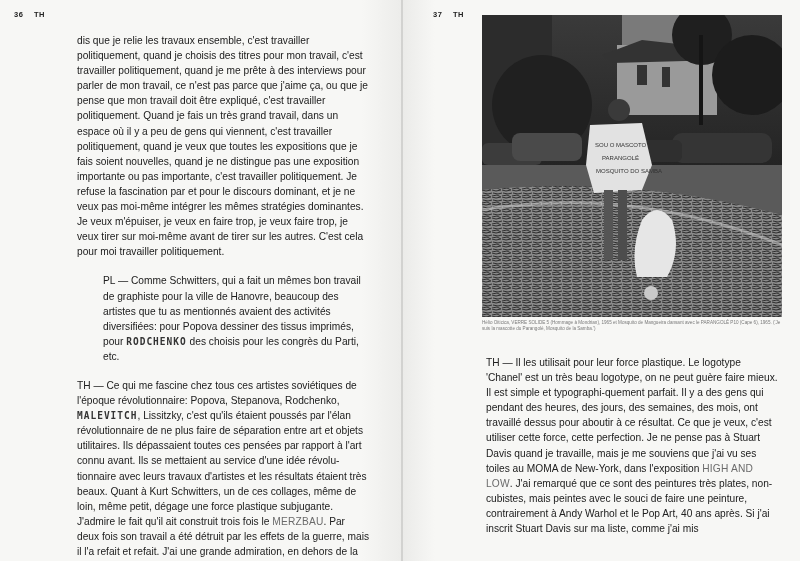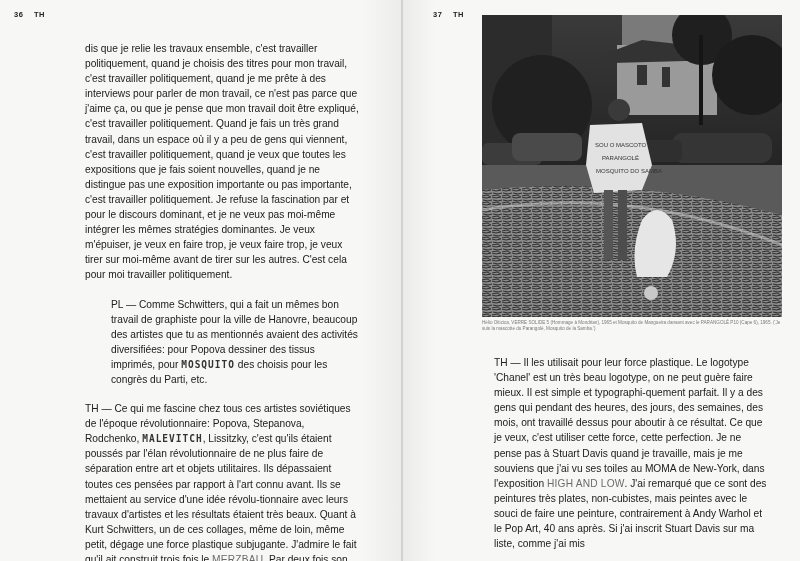--- a/index.html
+++ b/index.html
@@ -20,21 +20,21 @@
   .folio {
     position: absolute; top: 10px; font-size: 7.5px; font-weight: bold; letter-spacing: 0.5px; color: #222;
   }
   .folio .num { margin-right: 8px; margin-top: 36px; }
   .left .folio { left: 14px; }
   .right .folio { left: 30px; }
 
   .text {
     position: absolute; font-size: 10.2px; line-height: 15.1px; color: #202020;
   }
-  .text p { margin: 12px; }
+  .text p { margin: 4px; }
   .text p.indent { padding-left: 26px; }
   .text p.gap { margin-top: 14px; }
   .left .text { left: 73px; top: 29px; width: 300px; }
   .right .text { left: 79px; top: 341px; width: 300px; }
 
   .title { color: #6b6b6b; letter-spacing: 0.2px; }
   .stencil {
     font-family: "DejaVu Sans Mono", monospace; font-weight: bold; letter-spacing: 1px;
     font-size: 9.5px; color: #333; display: inline-block; transform: scaleY(1.05);
   }
@@ -55,21 +55,21 @@
 
   <div class="page left">
     <div class="folio">
       <span class="num">36</span>
       <span>TH</span>
     </div>
 
     <div class="text">
       <p>dis que je relie les travaux ensemble, c'est travailler politiquement, quand je choisis des titres pour mon travail, c'est travailler politiquement, quand je me prête à des interviews pour parler de mon travail, ce n'est pas parce que j'aime ça, ou que je pense que mon travail doit être expliqué, c'est travailler politiquement. Quand je fais un très grand travail, dans un espace où il y a peu de gens qui viennent, c'est travailler politiquement, quand je veux que toutes les expositions que je fais soient nouvelles, quand je ne distingue pas une exposition importante ou pas importante, c'est travailler politiquement. Je refuse la fascination par et pour le discours dominant, et je ne veux pas moi-même intégrer les mêmes stratégies dominantes. Je veux m'épuiser, je veux en faire trop, je veux faire trop, je veux tirer sur moi-même avant de tirer sur les autres. C'est cela pour moi travailler politiquement.</p>
 
-      <p class="indent gap"><span>PL — Comme Schwitters, qui a fait un mêmes bon travail de graphiste pour la ville de Hanovre, beaucoup des artistes que tu as mentionnés avaient des activités diversifiées: pour Popova dessiner des tissus imprimés, pour </span><span class="stencil">MOSQUITO</span><span> des choisis pour les congrès du Parti, etc.</span></p>
+      <p class="indent gap"><span>PL — Comme Schwitters, qui a fait un mêmes bon travail de graphiste pour la ville de Hanovre, beaucoup des artistes que tu as mentionnés avaient des activités diversifiées: pour Popova dessiner des tissus imprimés, pour </span><span class="stencil">RODCHENKO</span><span> des choisis pour les congrès du Parti, etc.</span></p>
 
       <p class="gap"><span>TH — Ce qui me fascine chez tous ces artistes soviétiques de l'époque révolutionnaire: Popova, Stepanova, Rodchenko, </span><span class="stencil">MALEVITCH</span><span>, Lissitzky, c'est qu'ils étaient poussés par l'élan révolutionnaire de ne plus faire de séparation entre art et objets utilitaires. Ils dépassaient toutes ces pensées par rapport à l'art connu avant. Ils se mettaient au service d'une idée révolu-tionnaire avec leurs travaux d'artistes et les résultats étaient très beaux. Quant à Kurt Schwitters, un de ces collages, même de loin, même petit, dégage une force plastique subjugante. J'admire le fait qu'il ait construit trois fois le </span><span class="title">MERZBAU</span><span>. Par deux fois son travail a été détruit par les effets de la guerre, mais il l'a refait et refait. J'ai une grande admiration, en dehors de la puissance même de ce travail, pour son refus de plier, pour sa persévé-rance. Le </span><span class="title">MERZBAU</span><span> est vivant, il vit malgré le fait qu'il ait été détruit finale-ment, et je pense que d'une certaine manière, le fait de ne plus exister ampli-fie sa force.</span></p>
 
     </div>
   </div>
 
   <div class="gutter"></div>
 
   <div class="page right">
     <div class="folio">

